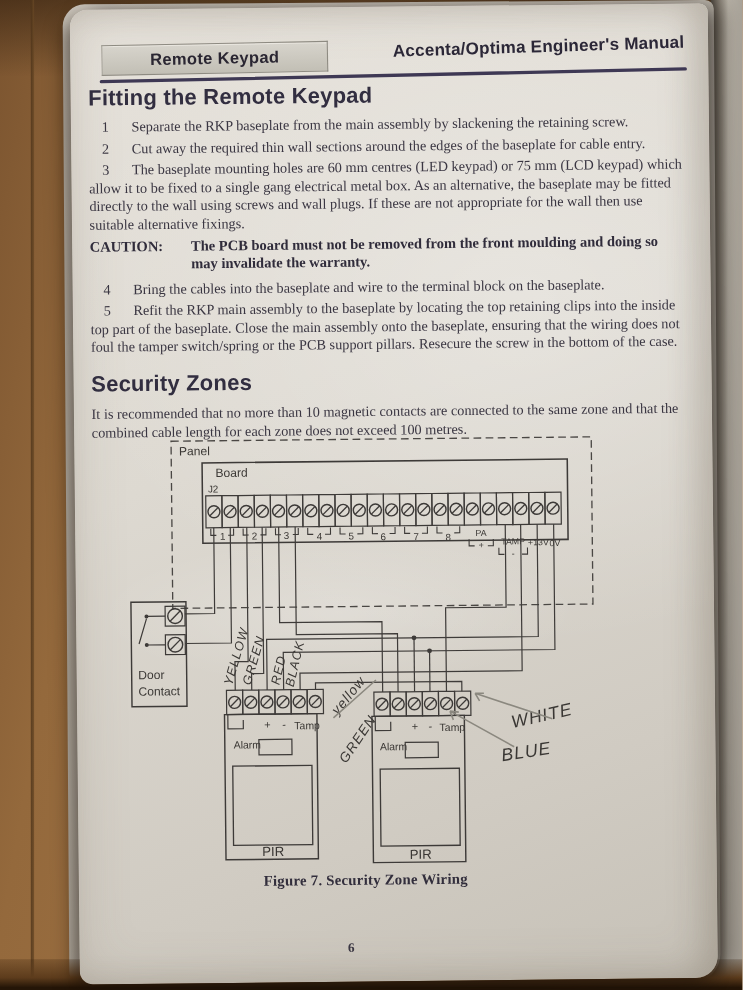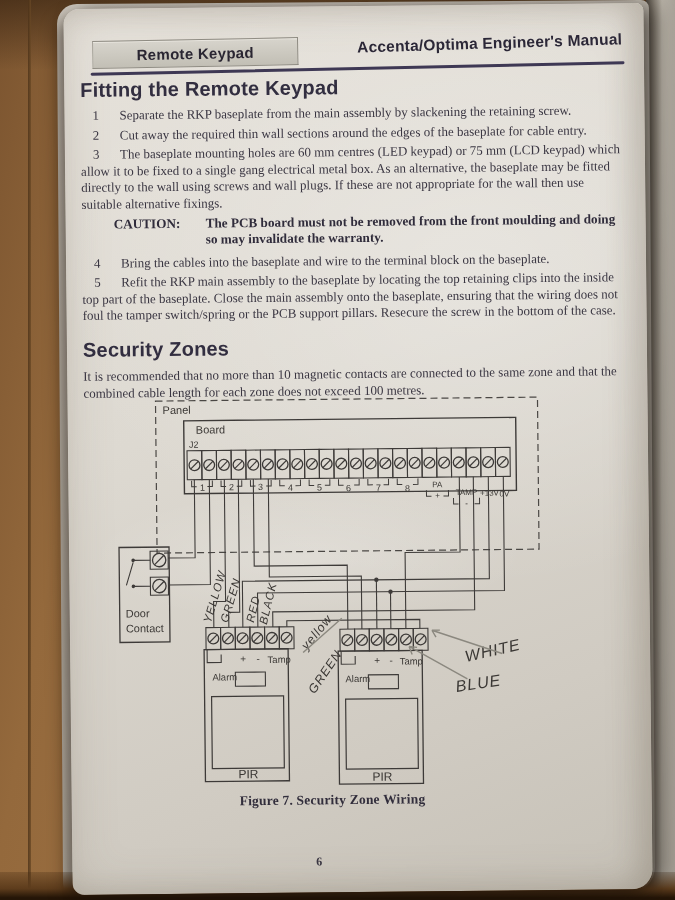--- a/index.html
+++ b/index.html
@@ -45,21 +45,21 @@
     transform:rotate(-.7deg);letter-spacing:.2px;
   }
   .hdr-rule{position:absolute;left:26px;top:61px;width:534px;height:3px;background:#3e3854;border-radius:2px;transform:rotate(-.15deg);}
   
   .col{position:absolute;left:16px;top:70px;width:541px;color:#3a3642;}
   h1,h2{font-family:"Liberation Sans",sans-serif;color:#322e40;font-size:20px;margin:0 0 6px 0;letter-spacing:.2px;}
   h2{margin-top:14px;}
   p.step{margin:0 0 3px 0;font-size:13px;line-height:16.6px;}
   .num{display:inline-block;margin-left:12px;width:27px;}
   .caution{display:flex;margin:2px 0 6px 0;font-weight:bold;font-size:13.2px;line-height:16.5px;color:#302c3b;}
-  .caution .cl{width:92px;flex:none;margin-left:32px;}
+  .caution .cl{width:92px;flex:none;}
   .caution .ct{width:442px;}
   .sec-body{margin:4px 0 0 0;font-size:13px;line-height:17px;}
   
   .diagram{position:absolute;left:0px;top:378px;}
   .diagram svg text{font-family:"Liberation Sans",sans-serif;fill:#3a3734;}
   .hand{font-family:"DejaVu Sans",sans-serif;font-style:italic;fill:#84817a;letter-spacing:1px;}
   .figure-caption{
     position:absolute;left:168px;top:786px;
     font-family:"Liberation Serif",serif;font-weight:bold;font-size:13.5px;color:#322e3c;letter-spacing:.2px;
   }

